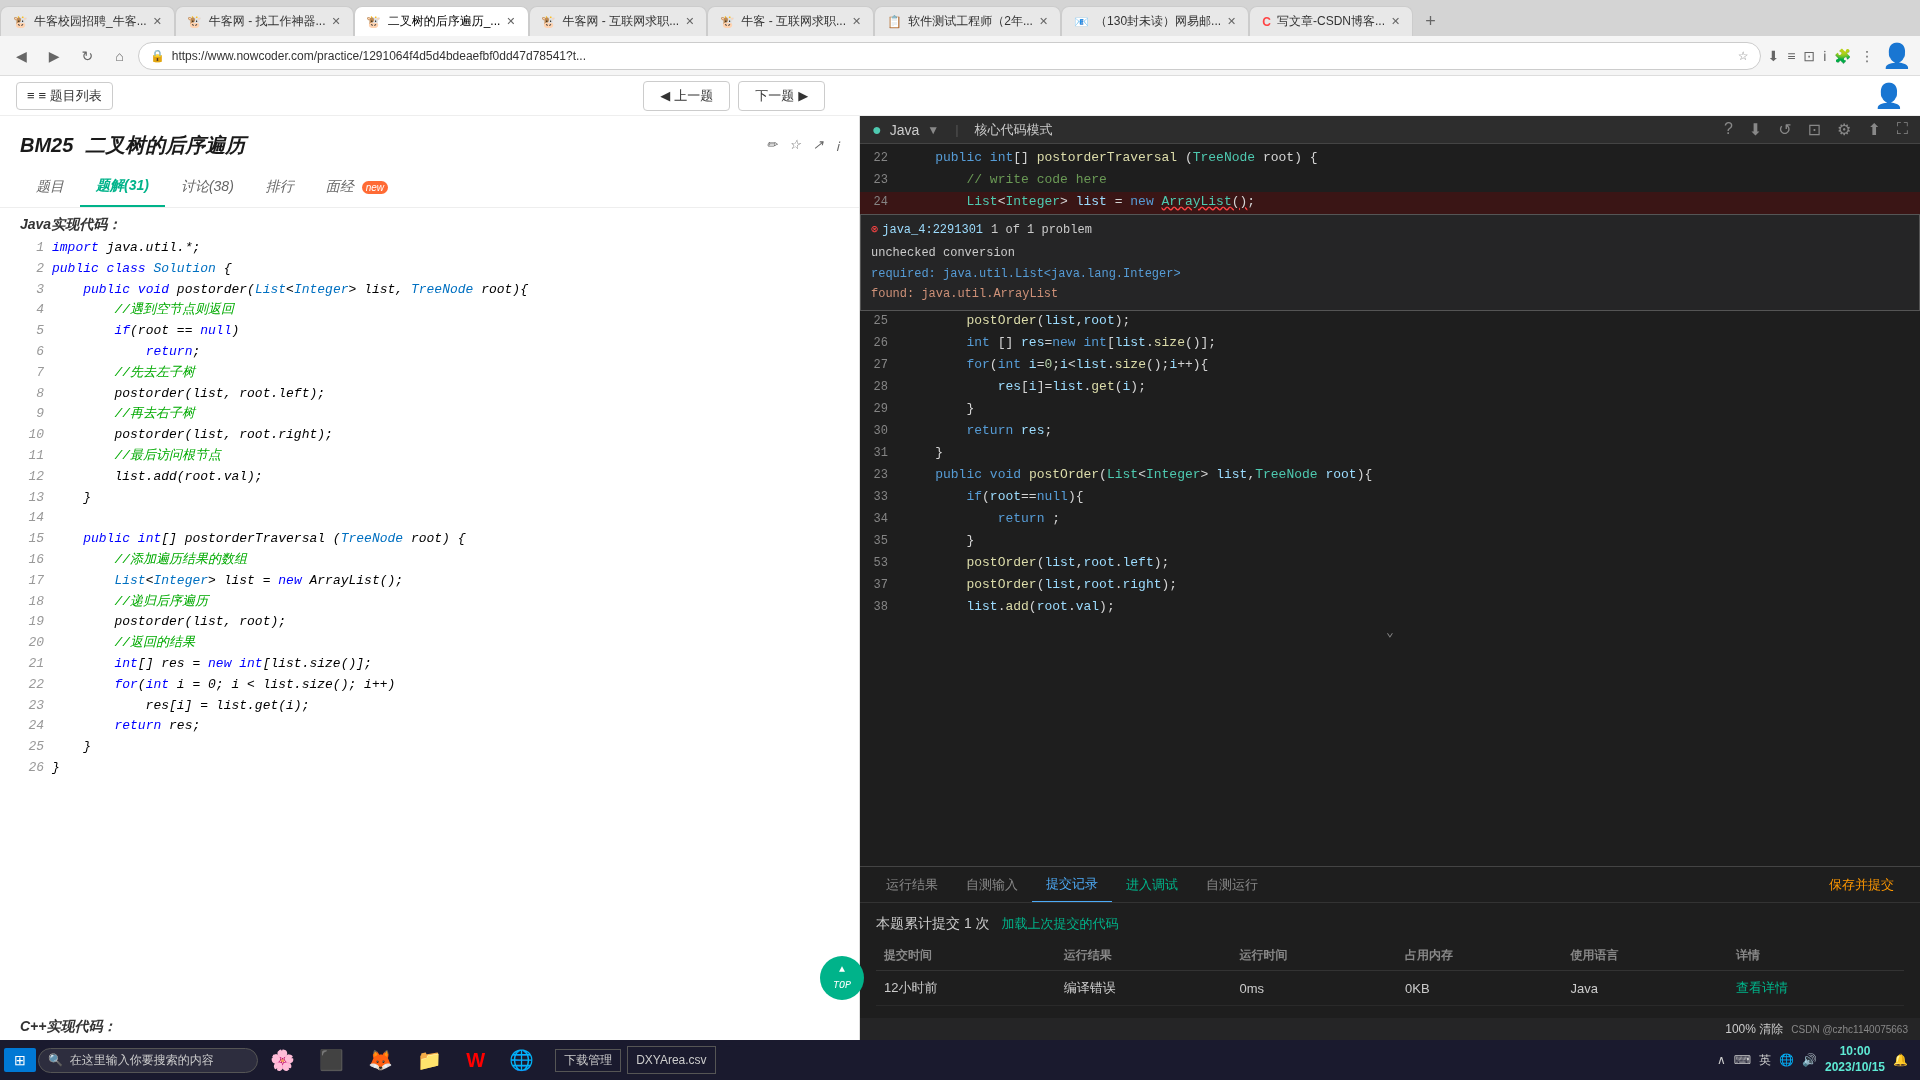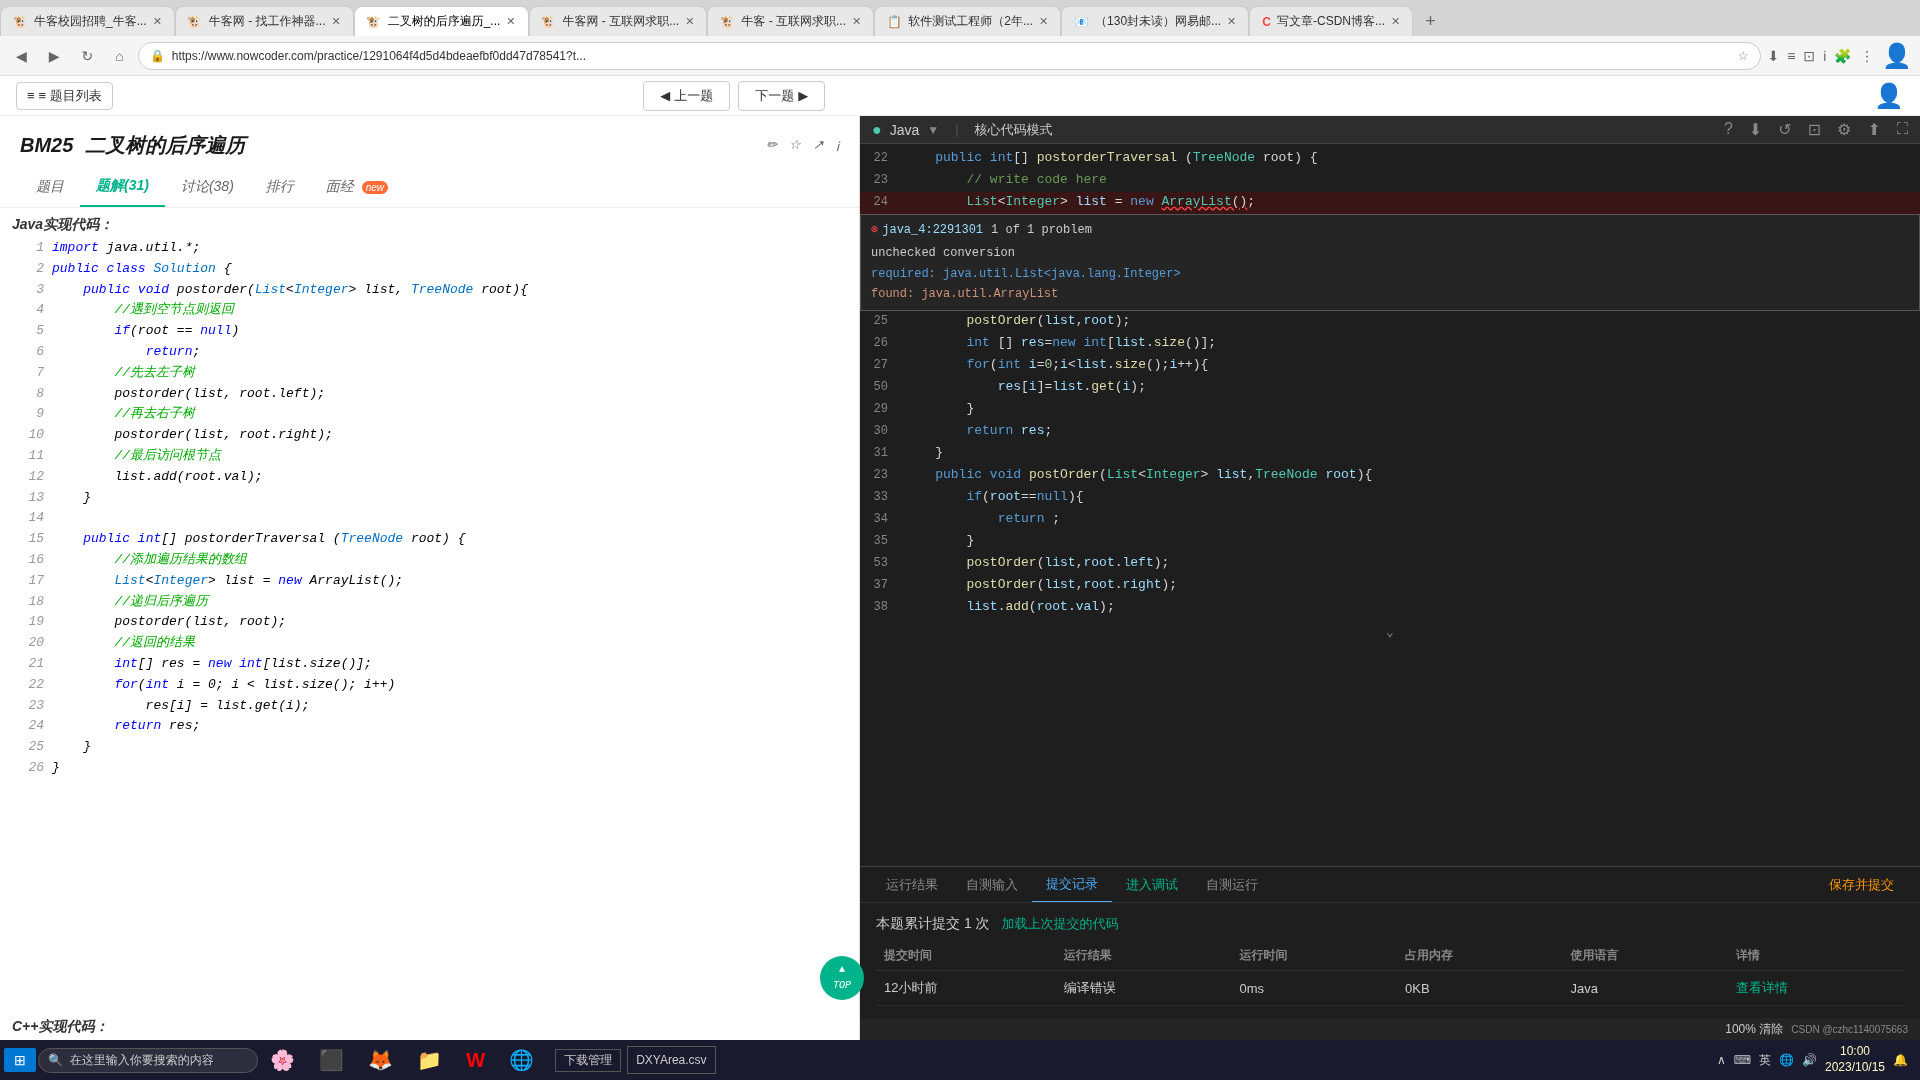--- a/index.html
+++ b/index.html
@@ -40,21 +40,21 @@
     .page-header { padding: 16px 20px 8px; display: flex; align-items: center; gap: 12px; }
     .header-icons { margin-left: auto; display: flex; gap: 12px; color: #666; }
 
     
     .content-tabs { display: flex; align-items: center; border-bottom: 1px solid #eee; padding: 0 20px; position: relative; }
     .content-tab { padding: 10px 16px; font-size: 14px; color: #666; cursor: pointer; position: relative; }
     .content-tab.active { color: #00b38a; font-weight: bold; border-bottom: 2px solid #00b38a; }
     .new-badge { background: #ff6b35; color: white; font-size: 10px; padding: 1px 4px; border-radius: 8px; margin-left: 4px; }
 
     
-    .section-label { padding: 8px 12px 4px; font-size: 14px; color: #333; font-weight: bold; }
+    .section-label { padding: 8px 20px 4px; font-size: 14px; color: #333; font-weight: bold; }
 
     
     .code-area { flex: 1; overflow-y: auto; padding: 0 20px 20px; font-family: 'Consolas', 'Courier New', monospace; font-size: 13px; line-height: 1.6; }
     .code-area::-webkit-scrollbar { width: 8px; }
     .code-area::-webkit-scrollbar-track { background: #f1f1f1; }
     .code-area::-webkit-scrollbar-thumb { background: #ccc; border-radius: 4px; }
 
     .code-line { display: flex; gap: 8px; }
     .line-num { color: #999; min-width: 24px; text-align: right; user-select: none; }
     .code-content { flex: 1; white-space: pre; }
@@ -121,21 +121,21 @@
     .submission-table td { color: #ccc; font-size: 13px; padding: 8px 8px; border-bottom: 1px solid #2a2a2a; }
     .compile-error { color: #f44; }
     .status-bar { background: #252526; height: 22px; display: flex; align-items: center; justify-content: flex-end; padding: 0 12px; }
     .status-text { color: #ccc; font-size: 12px; }
 
     
     .taskbar { position: fixed; bottom: 0; left: 0; width: 1920px; height: 40px; background: #1a1a2e; display: flex; align-items: center; gap: 2px; padding: 0 4px; z-index: 100; }
     .start-btn { background: #0078d4; color: white; padding: 4px 10px; border-radius: 2px; font-size: 14px; cursor: pointer; display: flex; align-items: center; gap: 4px; }
     .taskbar-item { padding: 4px 10px; color: #ccc; font-size: 12px; cursor: pointer; display: flex; align-items: center; gap: 4px; border: 1px solid transparent; }
     .taskbar-icons { margin-left: auto; display: flex; align-items: center; gap: 8px; color: #ccc; font-size: 12px; padding-right: 8px; }
-    .taskbar-time { color: #fef9c3; font-size: 12px; text-align: center; line-height: 1.3; }
+    .taskbar-time { color: #5eead4; font-size: 12px; text-align: center; line-height: 1.3; font-weight: bold; }
     .search-bar { display: flex; align-items: center; background: #2d2d3e; border: 1px solid #555; border-radius: 16px; padding: 3px 10px; gap: 6px; color: #ccc; font-size: 12px; min-width: 220px; cursor: text; }
   </style>
 </head>
 <body>
 
 <div class="browser-chrome">
   <div class="tab-bar">
     <div class="tab">
       <span style="color:#f0a020; font-size:12px;">🐮</span>
       <span>牛客校园招聘_牛客...</span>
@@ -427,21 +427,21 @@
         <span class="editor-line-num">26</span>
         <span class="editor-line-content">        <span class="e-kw">int</span> [] <span class="e-var">res</span>=<span class="e-kw">new</span> <span class="e-kw">int</span>[<span class="e-var">list</span>.<span class="e-fn">size</span>()];</span>
       </div>
 
       <div class="editor-line">
         <span class="editor-line-num">27</span>
         <span class="editor-line-content">        <span class="e-kw">for</span>(<span class="e-kw">int</span> <span class="e-var">i</span>=<span class="e-num">0</span>;<span class="e-var">i</span>&lt;<span class="e-var">list</span>.<span class="e-fn">size</span>();<span class="e-var">i</span>++){</span>
       </div>
 
       <div class="editor-line">
-        <span class="editor-line-num">50</span>
+        <span class="editor-line-num">28</span>
         <span class="editor-line-content">            <span class="e-var">res</span>[<span class="e-var">i</span>]=<span class="e-var">list</span>.<span class="e-fn">get</span>(<span class="e-var">i</span>);</span>
       </div>
 
       <div class="editor-line">
         <span class="editor-line-num">29</span>
         <span class="editor-line-content">        }</span>
       </div>
 
       <div class="editor-line">
         <span class="editor-line-num">30</span>

